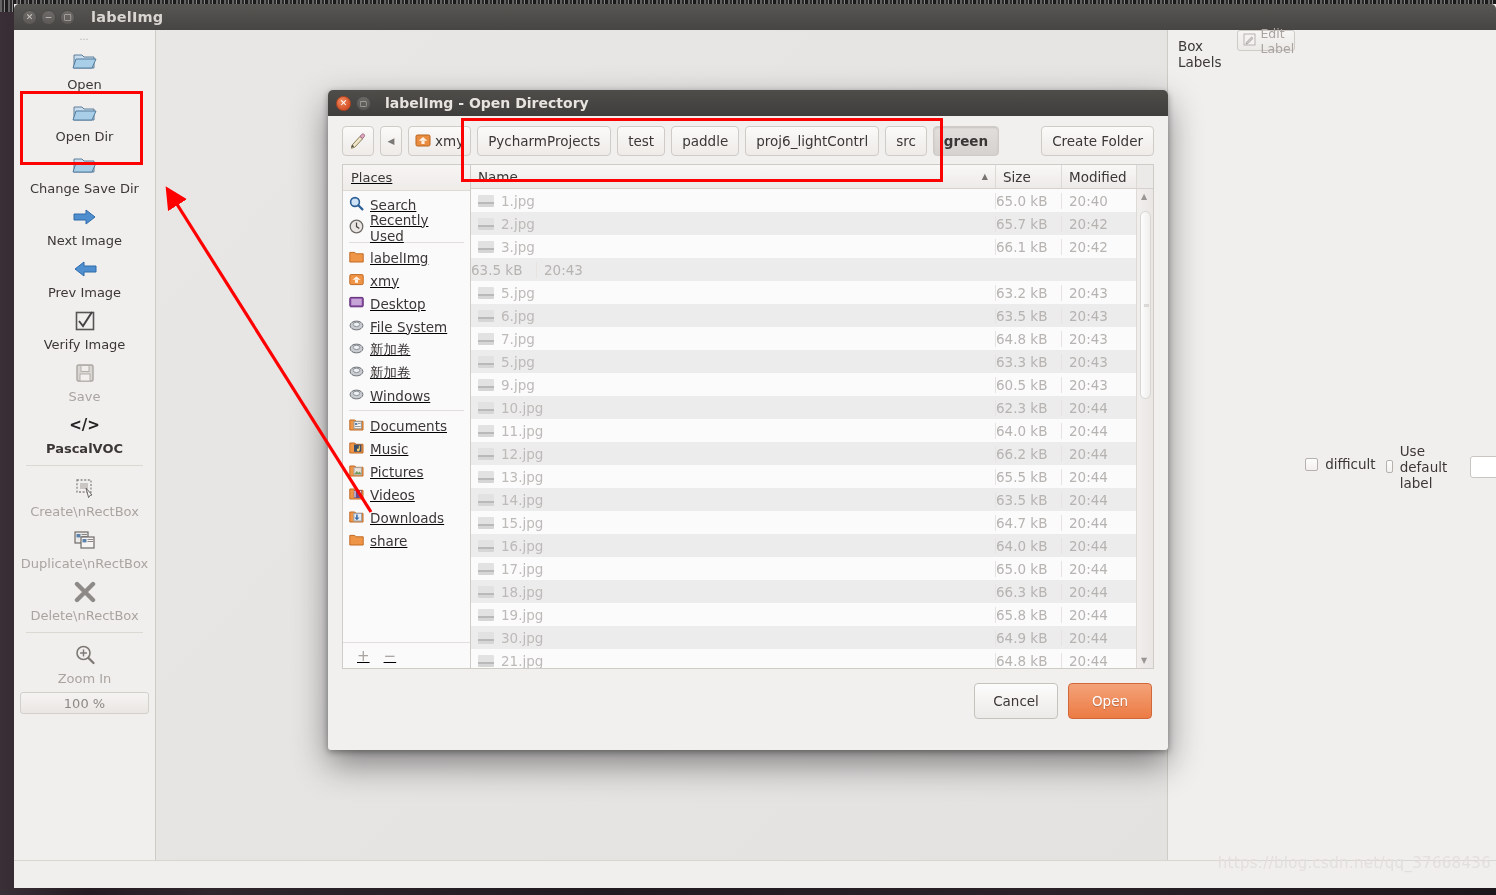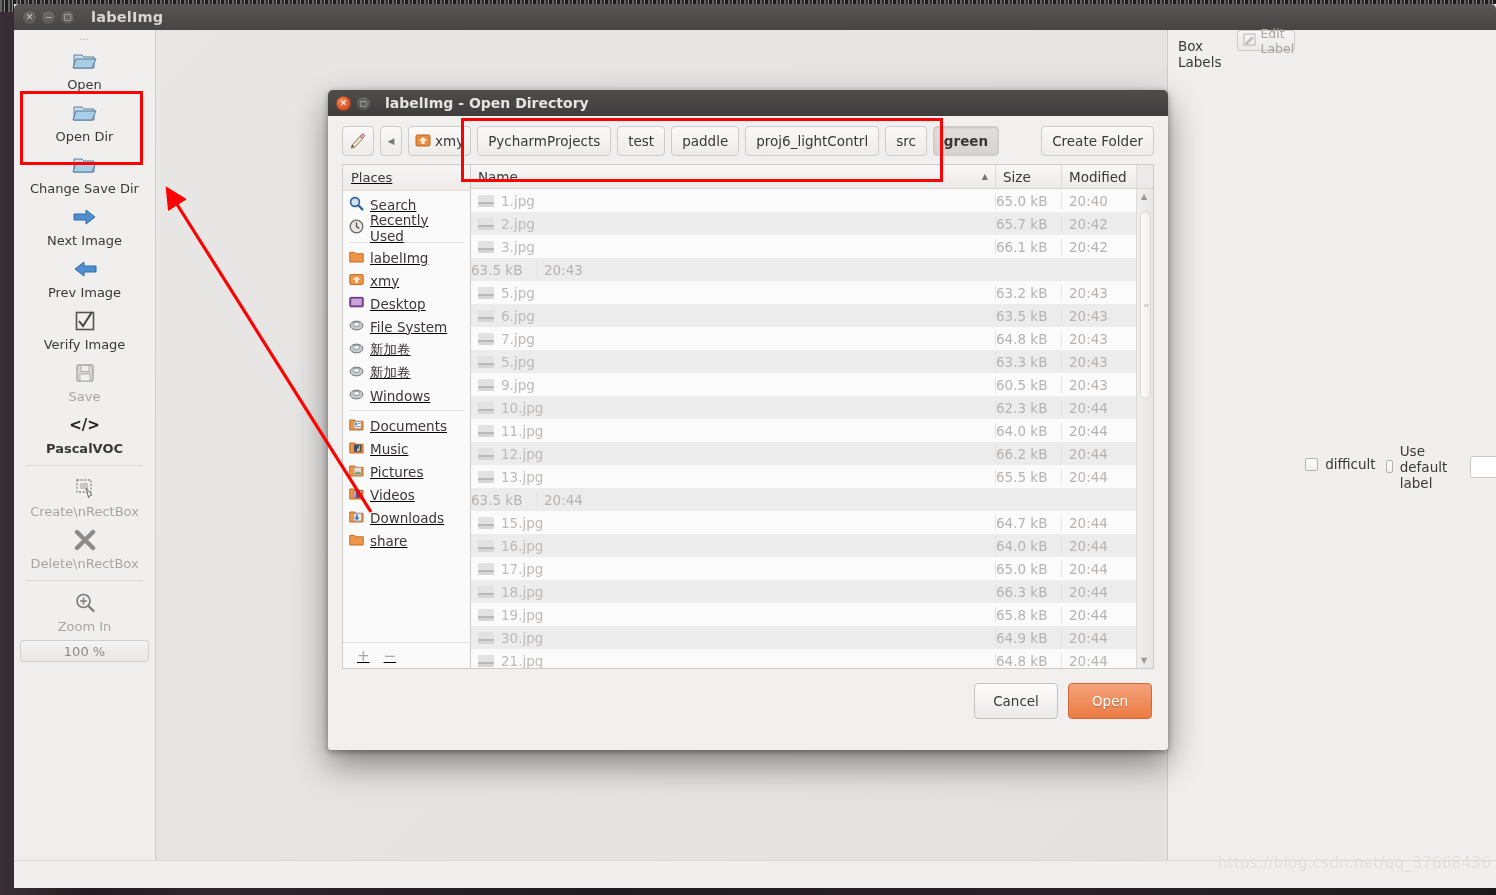--- a/index.html
+++ b/index.html
@@ -339,20 +339,35 @@
         <div class="sb-icon">
           <svg width="22" height="22" viewBox="0 0 22 22">
             <rect x="3" y="3" width="14" height="12" fill="none" stroke="#8b8784" stroke-width="1.3" stroke-dasharray="2 1.6"></rect>
             <rect x="6" y="6" width="8" height="6" fill="#c9c6c3"></rect>
             <path d="M12 11 l6 7 -2 .4 -1.4 2.2 Z" fill="#f4f3f2" stroke="#6b6865"></path>
           </svg>
         </div>
         <div class="sb-label">Create\nRectBox</div>
       </div>
 
+      <div class="sb-item disabled">
+        <div class="sb-icon">
+          <svg width="24" height="22" viewBox="0 0 24 22">
+            <rect x="2" y="3" width="13" height="11" fill="#eceae8" stroke="#6e6b68" stroke-width="1.2"></rect>
+            <rect x="3.5" y="5" width="4" height="3.4" fill="#5a82ad"></rect>
+            <rect x="8.5" y="5" width="5.5" height="1" fill="#8a8784"></rect>
+            <rect x="8.5" y="7" width="5.5" height="1" fill="#8a8784"></rect>
+            <rect x="8" y="8" width="13" height="11" fill="#f6f5f4" stroke="#6e6b68" stroke-width="1.2"></rect>
+            <rect x="9.5" y="10" width="4" height="3.4" fill="#5a82ad"></rect>
+            <rect x="14.5" y="10" width="5.5" height="1" fill="#8a8784"></rect>
+            <rect x="14.5" y="12" width="5.5" height="1" fill="#8a8784"></rect>
+          </svg>
+        </div>
+        <div class="sb-label">Duplicate\nRectBox</div>
+      </div>
 
       <div class="sb-item disabled">
         <div class="sb-icon">
           <svg width="24" height="22" viewBox="0 0 24 22">
             <path d="M4 3 L20 19 M20 3 L4 19" stroke="#8d8a87" stroke-width="4.4" stroke-linecap="round"></path>
           </svg>
         </div>
         <div class="sb-label">Delete\nRectBox</div>
       </div>
 
@@ -741,20 +756,24 @@
             </div>
             <div class="frow">
               <div class="fr-name">
                 <span class="thumb"></span>
                 <span>13.jpg</span>
               </div>
               <div class="fr-size">65.5 kB</div>
               <div class="fr-mod">20:44</div>
             </div>
             <div class="frow">
+              <div class="fr-name">
+                <span class="thumb"></span>
+                <span>14.jpg</span>
+              </div>
               <div class="fr-size">63.5 kB</div>
               <div class="fr-mod">20:44</div>
             </div>
             <div class="frow">
               <div class="fr-name">
                 <span class="thumb"></span>
                 <span>15.jpg</span>
               </div>
               <div class="fr-size">64.7 kB</div>
               <div class="fr-mod">20:44</div>

